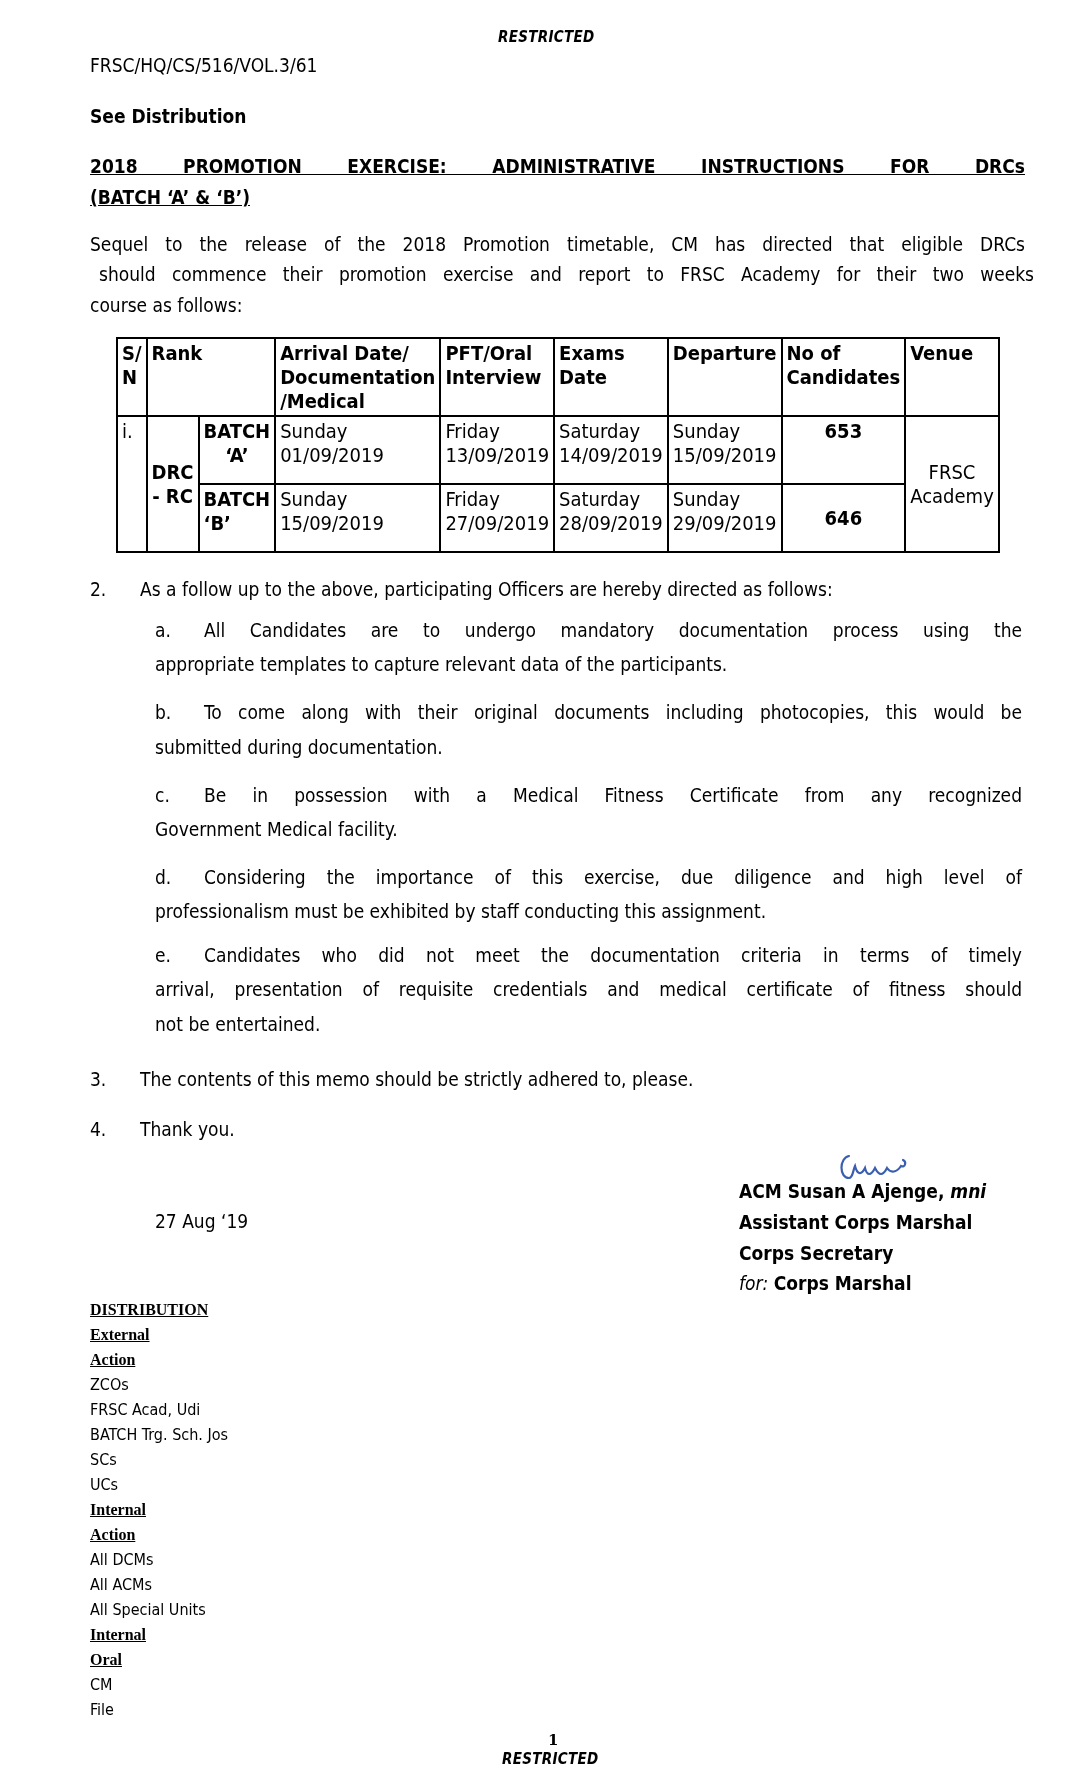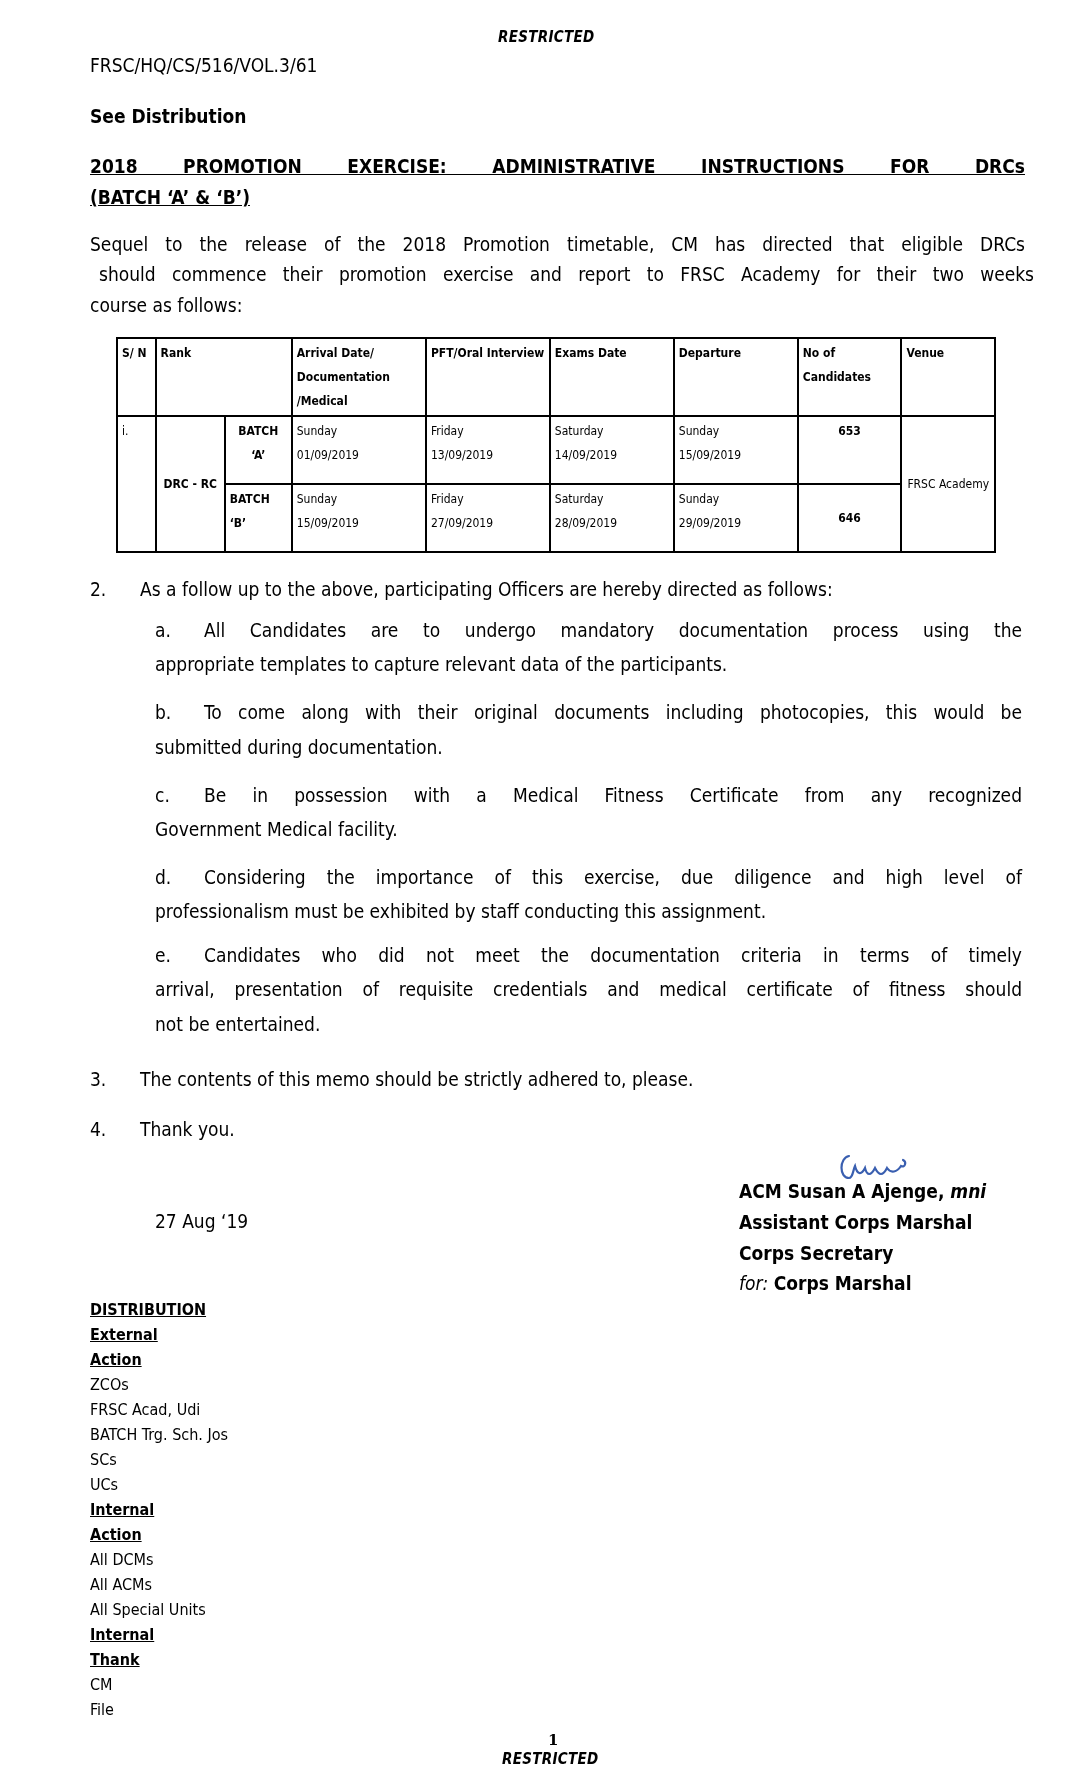--- a/index.html
+++ b/index.html
@@ -4,25 +4,25 @@
 <style>
   html,body{margin:0;padding:0;background:#fff;}
   body{width:1088px;height:1792px;position:relative;overflow:hidden;
        font-family:"DejaVu Sans Condensed","DejaVu Sans",sans-serif;color:#000;}
   .abs{position:absolute;}
   .restricted{font-weight:bold;font-style:italic;font-size:15px;letter-spacing:0.3px;}
   .txt{font-size:19px;line-height:30px;}
   .bold{font-weight:bold;}
   .ul{text-decoration:underline;}
   .just{text-align:justify;text-align-last:justify;}
-  table.sched{border-collapse:collapse;font-size:12px;}
+  table.sched{border-collapse:collapse;font-size:20px;}
   table.sched td{border:2px solid #000;vertical-align:top;padding:2px 4px;line-height:24px;}
   table.sched .hdr{font-weight:bold;}
   .dist{font-size:16px;line-height:25px;}
-  .dist .h{font-weight:bold;text-decoration:underline;}
+  .dist .h{font-weight:bold;text-decoration:underline;font-family:Liberation Serif, serif;}
 </style>
 </head>
 <body>
 
 <div class="abs restricted" style="left:498px;top:28px;">RESTRICTED</div>
 <div class="abs txt" style="left:90px;top:50px;">FRSC/HQ/CS/516/VOL.3/61</div>
 <div class="abs txt bold" style="left:90px;top:101px;">See Distribution</div>
 <div class="abs txt bold ul just" style="left:90px;top:151px;width:935px;">2018 PROMOTION EXERCISE: ADMINISTRATIVE INSTRUCTIONS FOR DRCs</div>
 <div class="abs txt bold ul" style="left:90px;top:182px;">(BATCH ‘A’ &amp; ‘B’)</div>
 
@@ -142,20 +142,20 @@
       <div>FRSC Acad, Udi</div>
       <div>BATCH Trg. Sch. Jos</div>
       <div>SCs</div>
       <div>UCs</div>
       <div class="h">Internal</div>
       <div class="h">Action</div>
       <div>All DCMs</div>
       <div>All ACMs</div>
       <div>All Special Units</div>
       <div class="h">Internal</div>
-      <div class="h">Thank</div>
+      <div class="h">Oral</div>
       <div>CM</div>
       <div>File</div>
     </div>
 </div>
 
 <div class="abs" style="left:548px;top:1731px;font-family:'DejaVu Serif',serif;font-weight:bold;font-size:15px;">1</div>
 <div class="abs restricted" style="left:502px;top:1750px;">RESTRICTED</div>
 
 </body></html>

